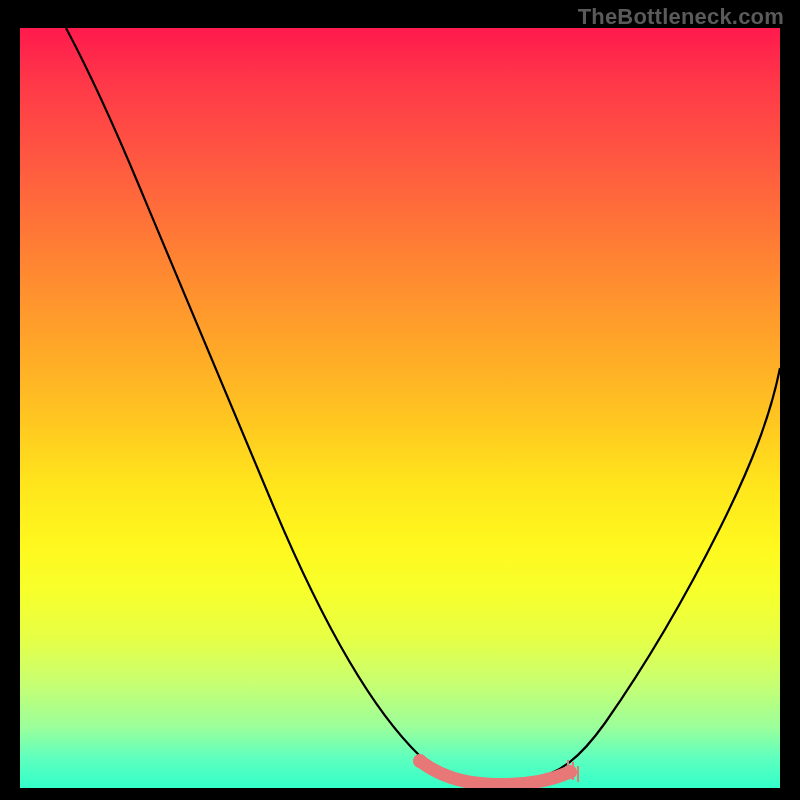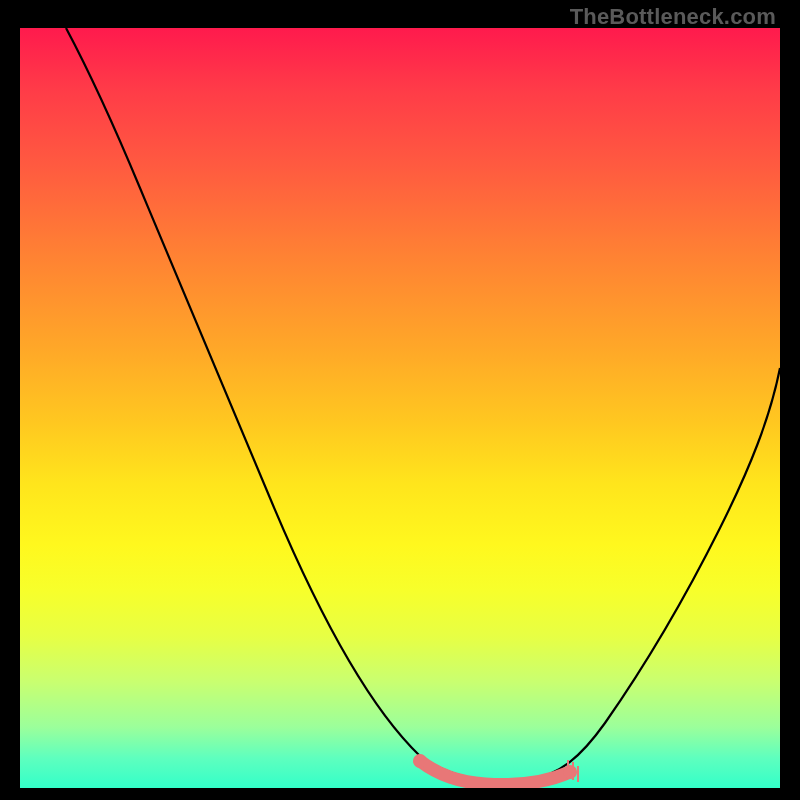--- a/index.html
+++ b/index.html
@@ -6,21 +6,21 @@
   html, body { width: 800px; height: 800px; overflow: hidden; }
   .container {
     width: 800px;
     height: 800px;
     background: #000;
     position: relative;
   }
   .watermark {
     position: absolute;
     top: 4px;
-    right: 24px;
+    right: 16px;
     color: #5a5a5a;
     font-family: Arial, Helvetica, sans-serif;
     font-size: 22px;
     font-weight: 600;
     letter-spacing: 0.2px;
     z-index: 10;
   }
   .plot {
     position: absolute;
     left: 20px;

